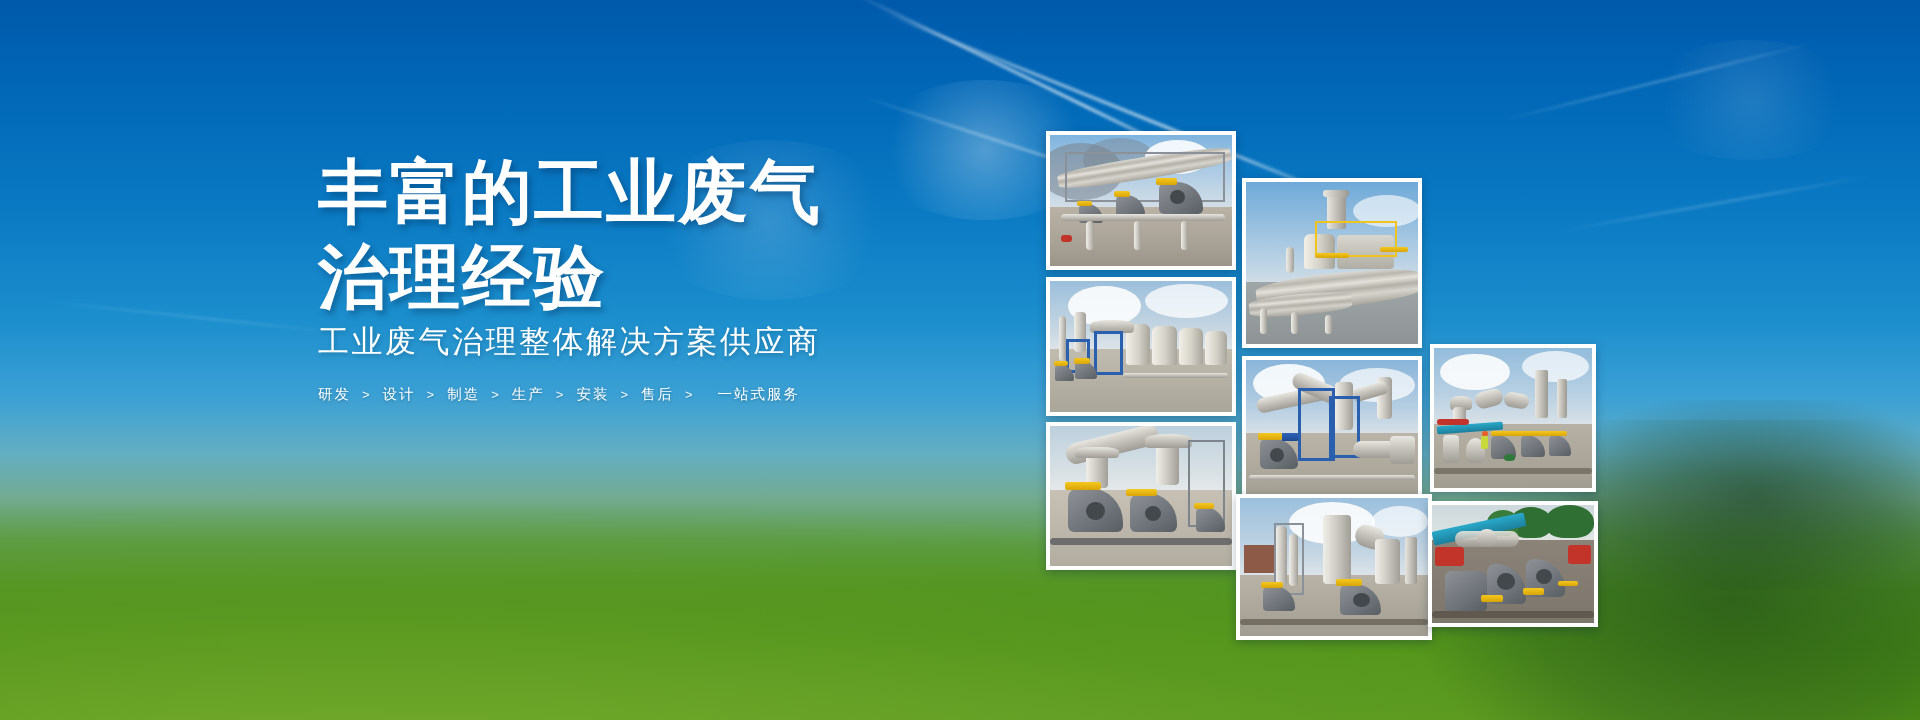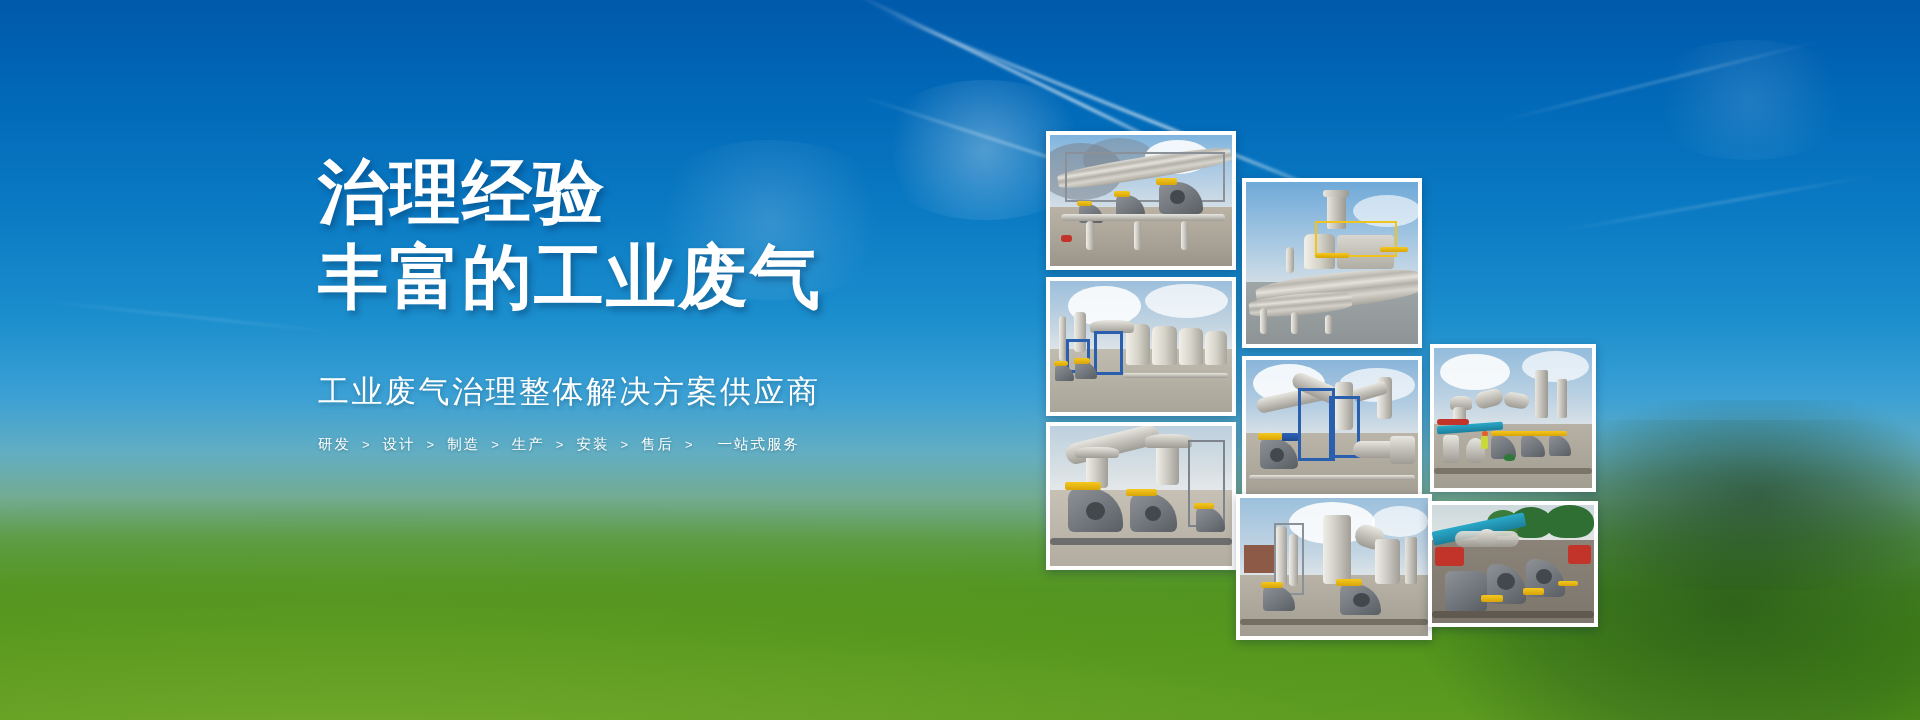--- a/index.html
+++ b/index.html
@@ -82,21 +82,20 @@
     font-size:70px;
     font-weight:bold;
     line-height:1.22;
     letter-spacing:2px;
     text-shadow:3px 4px 6px rgba(0,40,80,.38);
     white-space:nowrap;
   }
   .headline .ln { display:block; }
 
   .subtitle {
-    margin-top:50px;
     color:#ffffff;
     font-size:31px;
     font-weight:400;
     letter-spacing:2.5px;
     text-shadow:1px 2px 4px rgba(0,50,70,.30);
     white-space:nowrap;
   }
 
   .steps {
     margin-top:22px;
@@ -175,22 +174,22 @@
   <div class="contrail c5"></div>
   <div class="contrail c6"></div>
 
   <div class="ground"></div>
   <div class="ground-dark"></div>
   <div class="ground-dark2"></div>
 
   <div class="textblock">
 
     <div class="headline">
+      <span class="ln">丰富的工业废气</span>
       <span class="ln">治理经验</span>
-      <span class="ln">丰富的工业废气</span>
     </div>
 
     <div class="subtitle">工业废气治理整体解决方案供应商</div>
 
     <div class="steps">
       <span class="step">研发</span>
       <span class="sep">&gt;</span>
       <span class="step">设计</span>
       <span class="sep">&gt;</span>
       <span class="step">制造</span>

